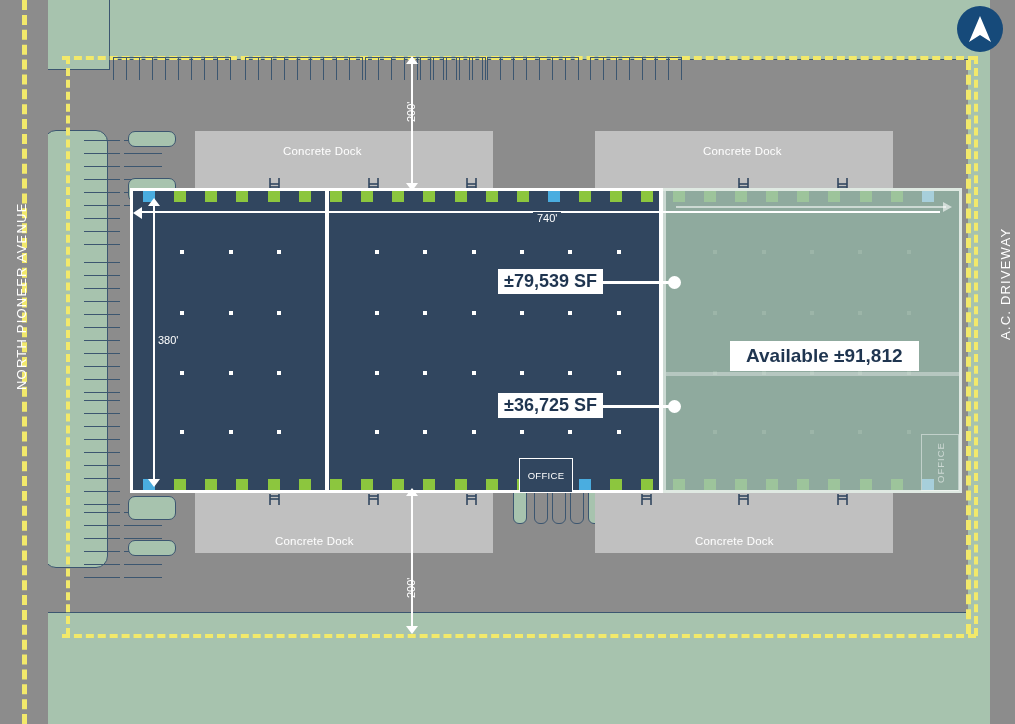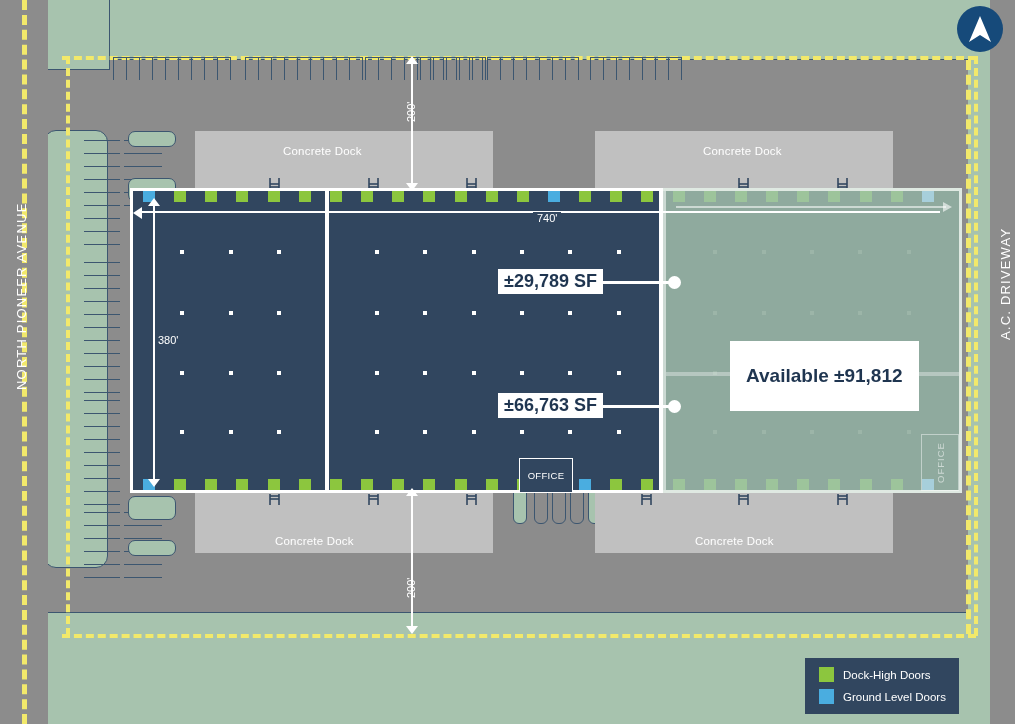--- a/index.html
+++ b/index.html
@@ -77,21 +77,21 @@
      border:1.5px solid rgba(255,255,255,.45);color:rgba(255,255,255,.55);
      font-size:9.5px;display:flex;align-items:center;justify-content:center;letter-spacing:1px;}
   #office-box-right span{transform:rotate(-90deg);white-space:nowrap;}
 
   
   .callout-line{position:absolute;height:3px;background:#ffffff;}
   .callout-dot{position:absolute;width:13px;height:13px;border-radius:50%;background:#ffffff;}
   .callout-tag{position:absolute;background:#ffffff;color:#1f3550;
      font-weight:bold;font-size:18px;padding:2px 6px;white-space:nowrap;line-height:1.15;}
   #avail-tag{position:absolute;left:730px;top:341px;background:#ffffff;color:#1f3550;
-     font-weight:bold;font-size:19px;padding:24px 16px;white-space:nowrap;text-align:center;}
+     font-weight:bold;font-size:19px;padding:4px 16px;white-space:nowrap;text-align:center;}
 
   
   .dimline{position:absolute;background:#ffffff;}
   .dimlabel{position:absolute;color:#ffffff;font-size:11px;white-space:nowrap;}
   .dimlabel.vert{transform:rotate(-90deg);transform-origin:left top;}
   .arrowhead{position:absolute;width:0;height:0;}
 
   
   .streetlabel{position:absolute;color:#ffffff;font-size:13px;letter-spacing:1.2px;white-space:nowrap;}
   #lbl-pioneer{left:14px;top:390px;transform:rotate(-90deg);transform-origin:left top;}
@@ -528,25 +528,25 @@
   <div class="abs" style="left:676px;top:206px;width:270px;height:2px;background:rgba(255,255,255,.55);"></div>
   <div class="abs arrowhead" style="left:943px;top:202px;border-top:5px solid transparent;border-bottom:5px solid transparent;border-left:9px solid rgba(255,255,255,.6);"></div>
 
   <div class="abs" id="office-box">OFFICE</div>
   <div class="abs" id="office-box-right">
     <span>OFFICE</span>
   </div>
 
   <div class="callout-line" style="left:602px;top:281px;width:72px;"></div>
   <div class="callout-dot" style="left:668px;top:276px;"></div>
-  <div class="callout-tag" style="left:498px;top:269px;">±29,789 SF</div>
+  <div class="callout-tag" style="left:498px;top:269px;">±79,539 SF</div>
 
   <div class="callout-line" style="left:600px;top:405px;width:74px;"></div>
   <div class="callout-dot" style="left:668px;top:400px;"></div>
-  <div class="callout-tag" style="left:498px;top:393px;">±66,763 SF</div>
+  <div class="callout-tag" style="left:498px;top:393px;">±36,725 SF</div>
 
   <div id="avail-tag">Available ±91,812</div>
 
   <div class="dimline" style="left:411px;top:60px;width:2px;height:130px;"></div>
   <div class="arrowhead" style="left:406px;top:56px;border-left:6px solid transparent;border-right:6px solid transparent;border-bottom:8px solid #fff;"></div>
   <div class="arrowhead" style="left:406px;top:183px;border-left:6px solid transparent;border-right:6px solid transparent;border-top:8px solid #fff;"></div>
   <div class="dimlabel vert" style="left:405px;top:122px;">200'</div>
 
   <div class="dimline" style="left:411px;top:492px;width:2px;height:138px;"></div>
   <div class="arrowhead" style="left:406px;top:488px;border-left:6px solid transparent;border-right:6px solid transparent;border-bottom:8px solid #fff;"></div>
@@ -564,24 +564,14 @@
 
   <div class="streetlabel" id="lbl-pioneer">NORTH PIONEER AVENUE</div>
   <div class="streetlabel" id="lbl-driveway">A.C. DRIVEWAY</div>
 
   <div class="abs" id="compass">
     <svg width="26" height="30" viewBox="0 0 26 30" aria-hidden="true">
       <polygon points="13,2 24,28 13,21 2,28" fill="#ffffff"></polygon>
     </svg>
   </div>
 
-  <div class="abs" id="legend">
-    <div class="legend-row">
-      <span class="legend-sw" style="background:#8cc63e;"></span>
-      <span class="legend-txt">Dock-High Doors</span>
-    </div>
-    <div class="legend-row">
-      <span class="legend-sw" style="background:#4aade0;"></span>
-      <span class="legend-txt">Ground Level Doors</span>
-    </div>
-  </div>
 
 </div>
 
 </body></html>

